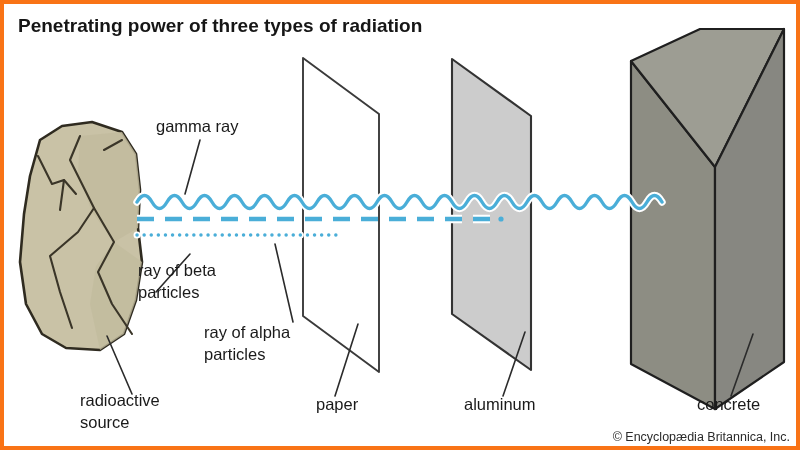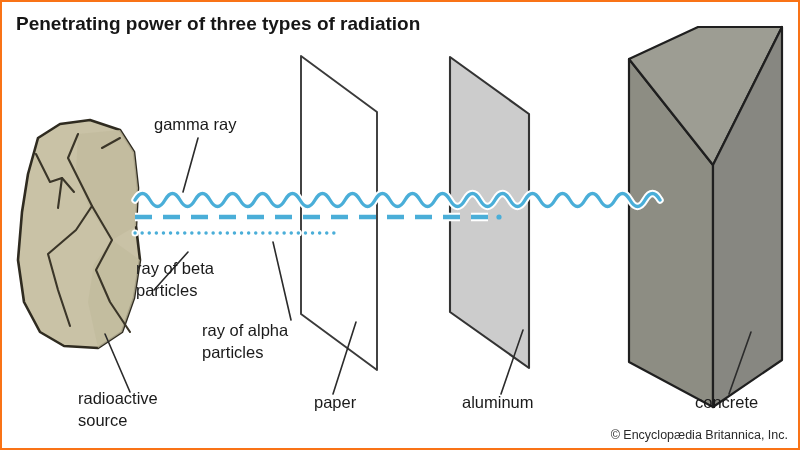--- a/index.html
+++ b/index.html
@@ -11,21 +11,21 @@
   body {
     font-family: "Liberation Sans", sans-serif;
   }
   #figure {
     position: relative;
     width: 800px;
     height: 450px;
     background: #ffffff;
     overflow: hidden;
     box-sizing: border-box;
-    border: 2px solid #f97316;
+    border: 4px solid #f97316;
   }
   #figure svg {
     position: absolute;
     left: 0;
     top: 0;
     width: 800px;
     height: 450px;
     display: block;
   }
   .fig-title {

